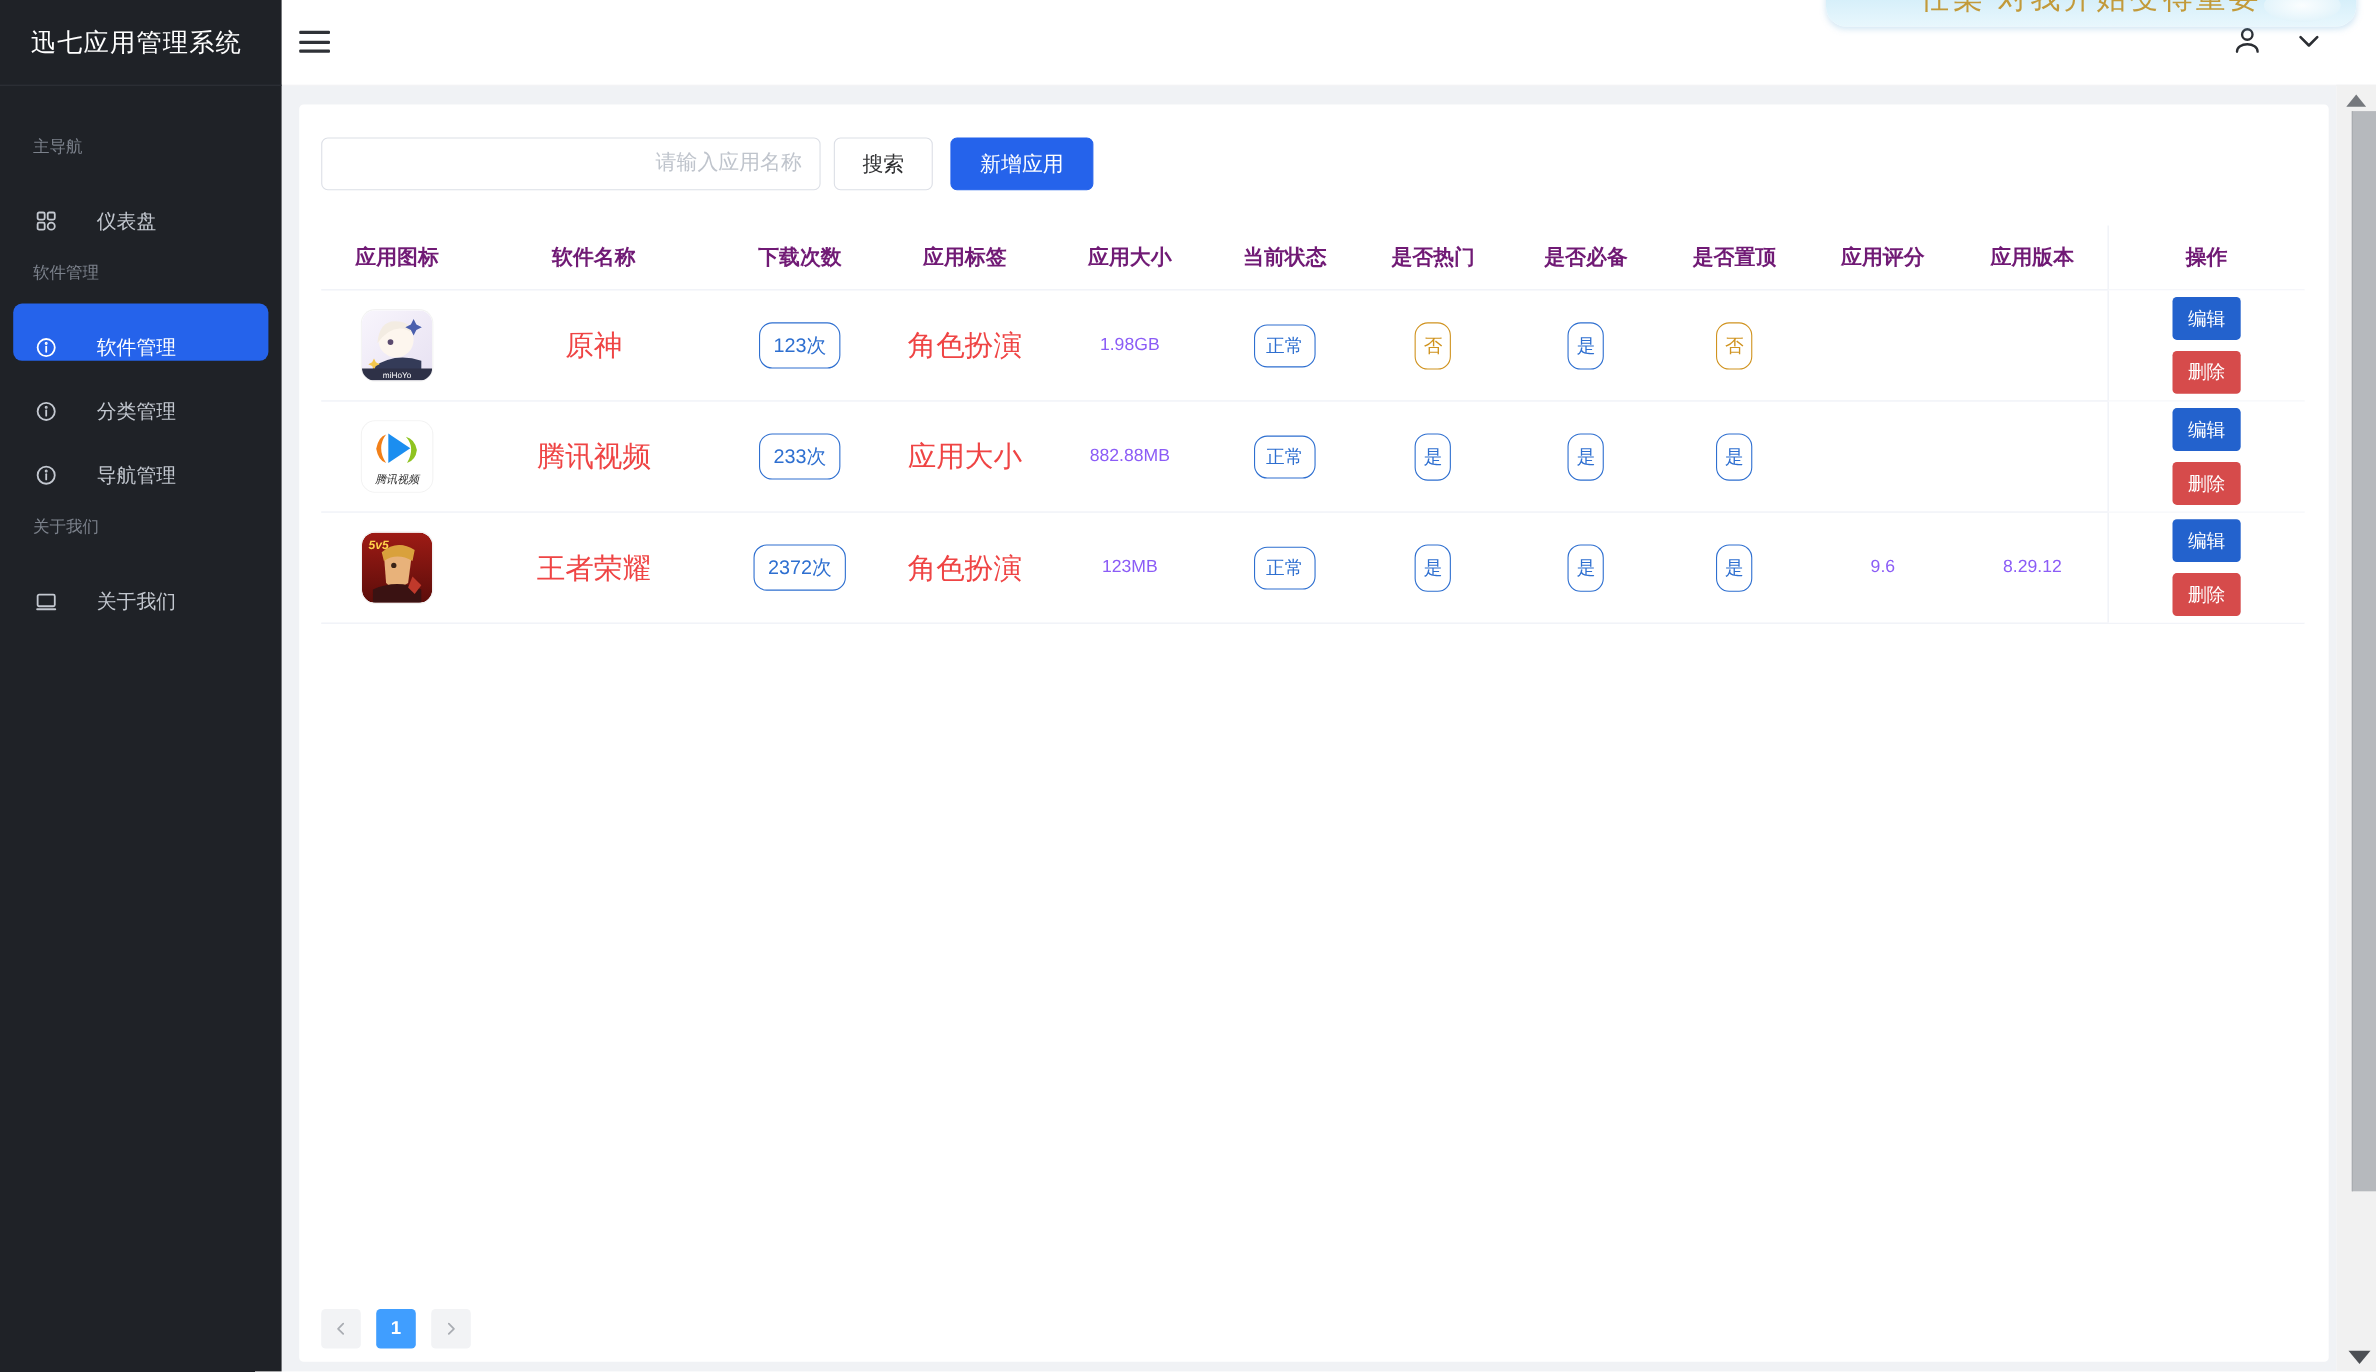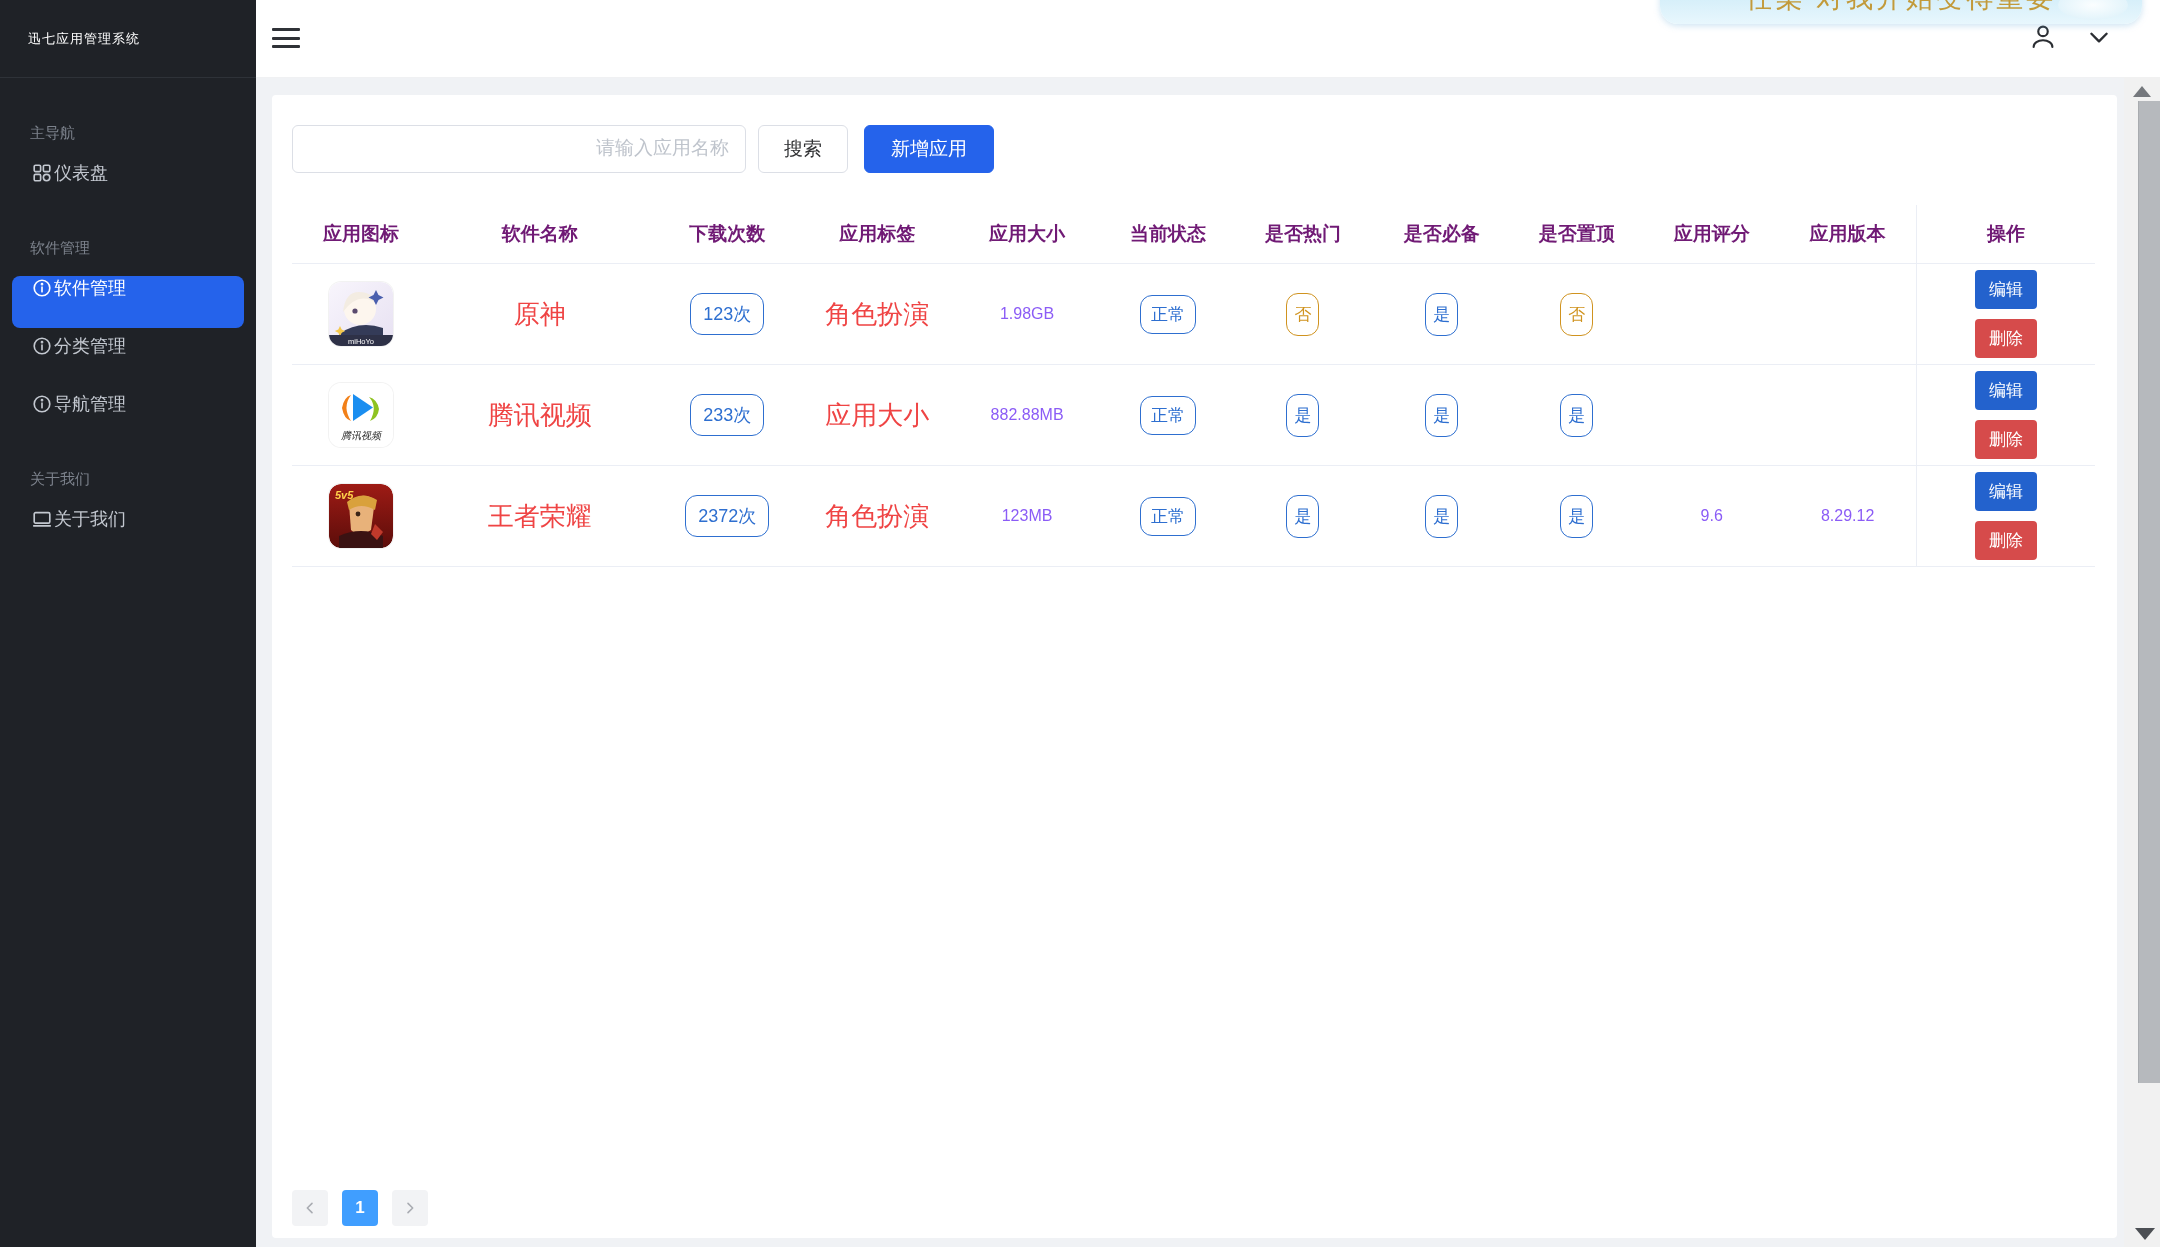--- a/index.html
+++ b/index.html
@@ -2,24 +2,24 @@
 <html><head>
 <meta charset="utf-8">
 <style>
   html,body{margin:0;padding:0;background:#fff;font-family:"Liberation Sans","DejaVu Sans",sans-serif;}
   #app{position:relative;width:2160px;height:1247px;overflow:hidden;background:#fff;
        --primary:#2563eb;--pager:#409eff;--danger:#d9534f;--warn:#d0931f;--badgeblue:#2e6fd0;}
 
   
   .sidebar{position:absolute;left:0;top:0;width:256px;height:1247px;background:#1f2227;z-index:3;}
   .sidebar-title{height:77px;display:flex;align-items:center;padding:0 28px;color:#fff;
-                 font-size:13px;letter-spacing:1px;border-bottom:1px solid #2e3238;white-space:nowrap;}
+                 font-size:23px;letter-spacing:1px;border-bottom:1px solid #2e3238;white-space:nowrap;}
   #sidebar-nav{padding-top:26px;}
   .section-label{padding:20px 30px 12px;font-size:15px;color:#7c828c;}
-  .nav-item{height:52px;margin:6px 12px;display:flex;align-items:flex-start;gap:0;
+  .nav-item{height:52px;margin:6px 12px;display:flex;align-items:flex-end;gap:34px;
             padding:0 18px;border-radius:8px;font-size:18px;color:#c3c8d0;cursor:pointer;}
   .nav-item.active{background:var(--primary);color:#fff;}
   .nav-icon{width:24px;height:24px;display:inline-flex;align-items:center;justify-content:center;}
   .nav-icon svg{width:22px;height:22px;}
 
   
   .topbar{position:absolute;left:256px;top:0;width:1904px;height:77px;background:#fff;
           border-bottom:1px solid #f0f1f3;z-index:1;}
   .hamburger{position:absolute;left:16px;top:26px;width:28px;height:24px;display:flex;
              flex-direction:column;justify-content:space-between;background:none;border:0;cursor:pointer;padding:2px 0;}

